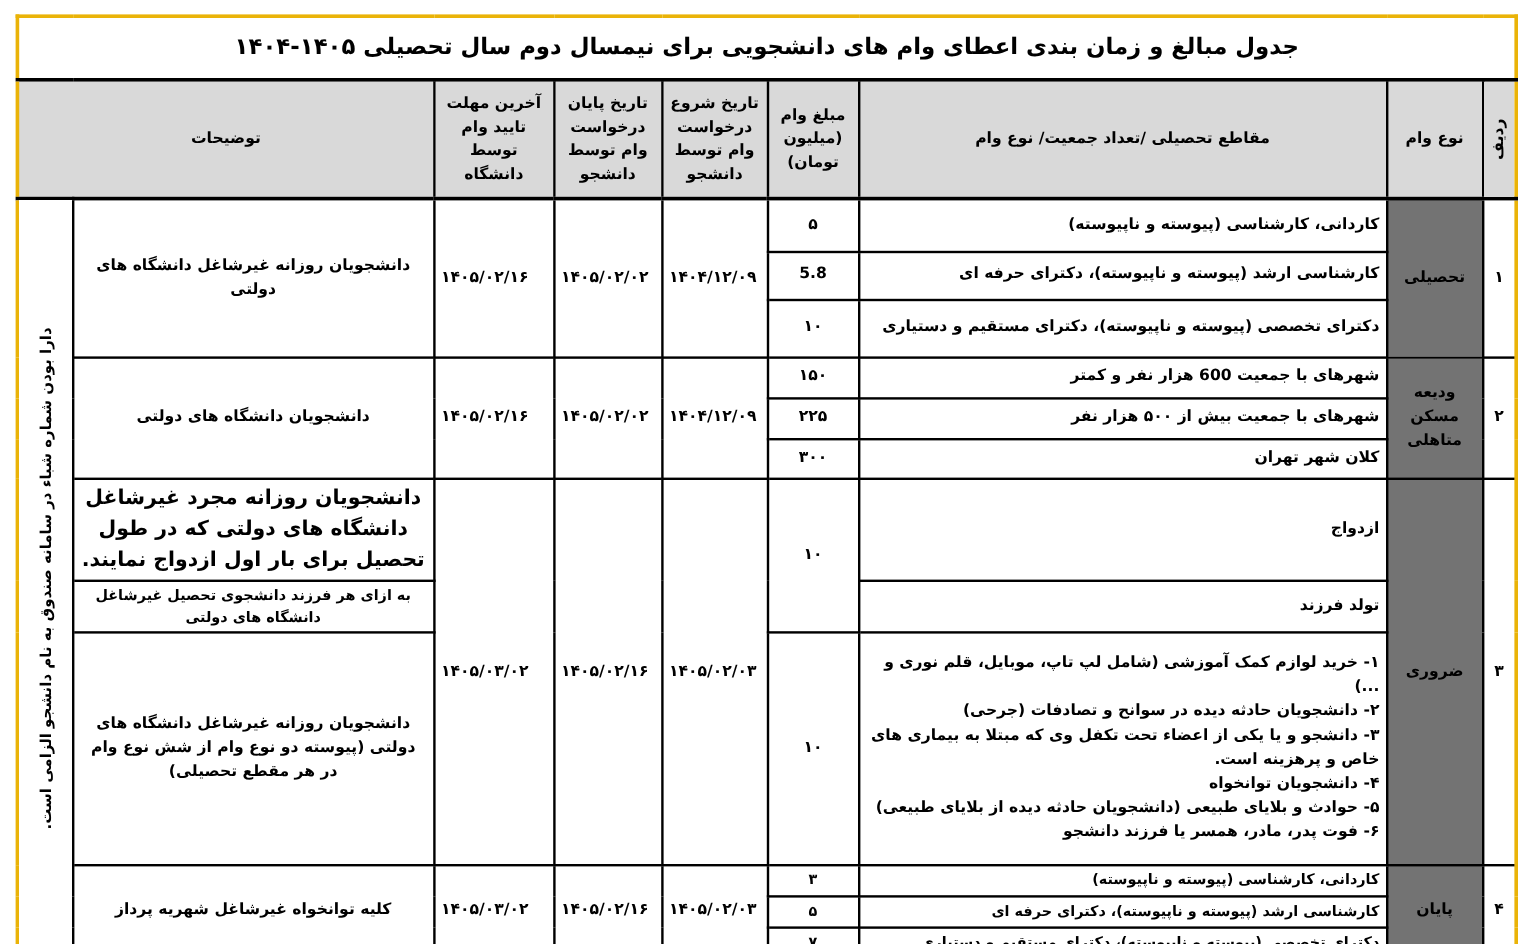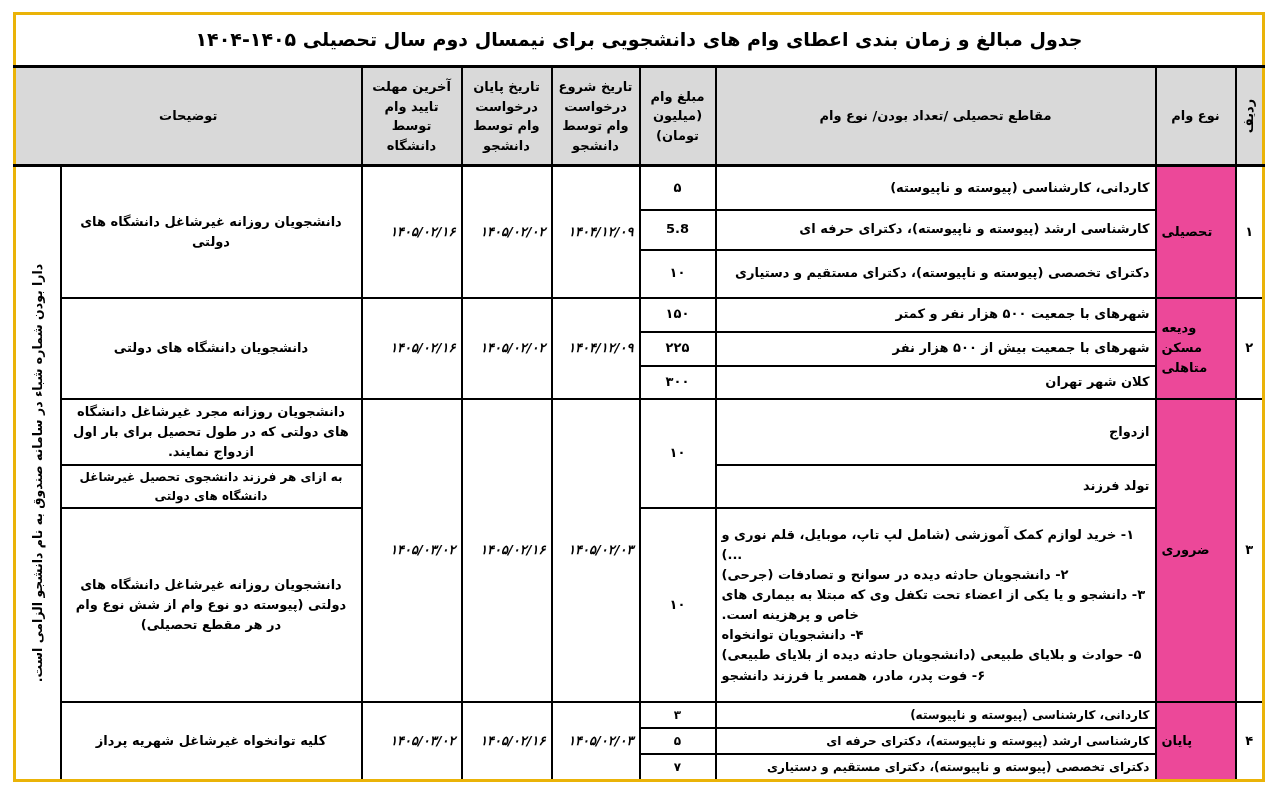--- a/index.html
+++ b/index.html
@@ -37,26 +37,26 @@
   tr.head-row td{
     background:#d9d9d9;
     text-align:center;
     height:92px;
     font-size:13px;
     padding:2px 3px;
     line-height:1.5;
     border-bottom:3px solid #000;
   }
   td.c-num{text-align:center;font-size:14px;background:#fff;}
-  td.c-type{background:#ec4899;text-align:left;font-size:13.5px;line-height:1.8;}
+  td.c-type{background:#737373;text-align:center;font-size:13.5px;line-height:1.8;}
   td.c-level{text-align:right;padding-right:10px;}
   td.c-amt{text-align:center;}
-  td.c-date{text-align:right;font-size:13.5px;font-style:italic;}
+  td.c-date{text-align:left;font-size:13.5px;}
   td.c-note{text-align:center;font-size:12.5px;line-height:1.7;margin-left:36px;}
-  td.c-list{text-align:left;font-size:12.5px;line-height:2.05;padding-right:8px;}
+  td.c-list{text-align:right;font-size:12.5px;line-height:2.05;padding-right:8px;}
   td.c-side{position:relative;background:#fff;padding:0;}
   .vtext{
     position:absolute;top:50%;left:50%;
     transform:translate(-50%,-50%) rotate(-90deg);
     white-space:nowrap;
     font-weight:bold;font-size:12.5px;
   }
   .vhead{
     position:absolute;top:50%;left:50%;
     transform:translate(-50%,-50%) rotate(-90deg);
@@ -94,21 +94,21 @@
     <tbody>
         <tr class="title-row">
       <td colspan="9">جدول مبالغ و زمان بندی اعطای وام های دانشجویی برای نیمسال دوم سال تحصیلی ۱۴۰۵-۱۴۰۴</td>
     </tr>
 
     <tr class="head-row">
       <td class="c-side" style="background:#d9d9d9">
         <div class="vhead">ردیف</div>
       </td>
       <td>نوع وام</td>
-      <td>مقاطع تحصیلی /تعداد بودن/ نوع وام</td>
+      <td>مقاطع تحصیلی /تعداد جمعیت/ نوع وام</td>
       <td>مبلغ وام (میلیون تومان)</td>
       <td>تاریخ شروع درخواست وام توسط دانشجو</td>
       <td>تاریخ پایان درخواست وام توسط دانشجو</td>
       <td>آخرین مهلت تایید وام توسط دانشگاه</td>
       <td colspan="2">توضیحات</td>
     </tr>
 
     <tr style="height:44px">
       <td class="c-num" rowspan="3">۱</td>
       <td class="c-type" rowspan="3">تحصیلی</td>
@@ -127,21 +127,21 @@
       <td class="c-amt">5.8</td>
     </tr>
     <tr style="height:48px">
       <td class="c-level">دکترای تخصصی (پیوسته و ناپیوسته)، دکترای مستقیم و دستیاری</td>
       <td class="c-amt">۱۰</td>
     </tr>
 
     <tr style="height:34px">
       <td class="c-num" rowspan="3">۲</td>
       <td class="c-type" rowspan="3">ودیعه مسکن متاهلی</td>
-      <td class="c-level">شهرهای با جمعیت ۵۰۰ هزار نفر و کمتر</td>
+      <td class="c-level">شهرهای با جمعیت 600 هزار نفر و کمتر</td>
       <td class="c-amt">۱۵۰</td>
       <td class="c-date" rowspan="3">۱۴۰۴/۱۲/۰۹</td>
       <td class="c-date" rowspan="3">۱۴۰۵/۰۲/۰۲</td>
       <td class="c-date" rowspan="3">۱۴۰۵/۰۲/۱۶</td>
       <td class="c-note" rowspan="3">دانشجویان  دانشگاه های دولتی</td>
     </tr>
     <tr style="height:34px">
       <td class="c-level">شهرهای با جمعیت بیش از ۵۰۰ هزار نفر</td>
       <td class="c-amt">۲۲۵</td>
     </tr>
@@ -151,21 +151,21 @@
     </tr>
 
     <tr style="height:43px">
       <td class="c-num" rowspan="3">۳</td>
       <td class="c-type" rowspan="3">ضروری</td>
       <td class="c-level">ازدواج</td>
       <td class="c-amt" rowspan="2">۱۰</td>
       <td class="c-date" rowspan="3">۱۴۰۵/۰۲/۰۳</td>
       <td class="c-date" rowspan="3">۱۴۰۵/۰۲/۱۶</td>
       <td class="c-date" rowspan="3">۱۴۰۵/۰۳/۰۲</td>
-      <td class="c-note" style="font-size:13px">دانشجویان روزانه مجرد غیرشاغل دانشگاه های دولتی که در طول تحصیل برای بار اول ازدواج نمایند.</td>
+      <td class="c-note" style="font-size:17px">دانشجویان روزانه مجرد غیرشاغل دانشگاه های دولتی که در طول تحصیل برای بار اول ازدواج نمایند.</td>
     </tr>
     <tr style="height:34px">
       <td class="c-level">تولد فرزند</td>
       <td class="c-note" style="font-size:12px">به ازای هر فرزند دانشجوی تحصیل غیرشاغل دانشگاه های دولتی</td>
     </tr>
     <tr style="height:194px">
       <td class="c-list">
         <div class="list-item">۱- خرید لوازم کمک آموزشی (شامل لپ تاپ، موبایل، قلم نوری و ...)</div>
         <div class="list-item">۲- دانشجویان حادثه دیده در سوانح و تصادفات (جرحی)</div>
         <div class="list-item">۳-  دانشجو و یا یکی از اعضاء تحت تکفل وی که مبتلا به بیماری های خاص و پرهزینه است.</div>

